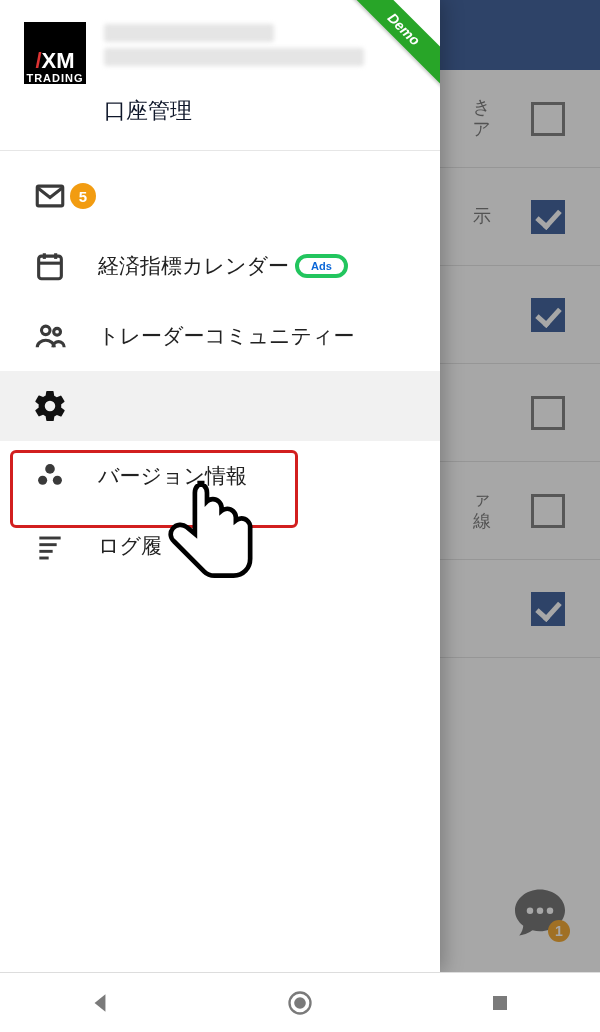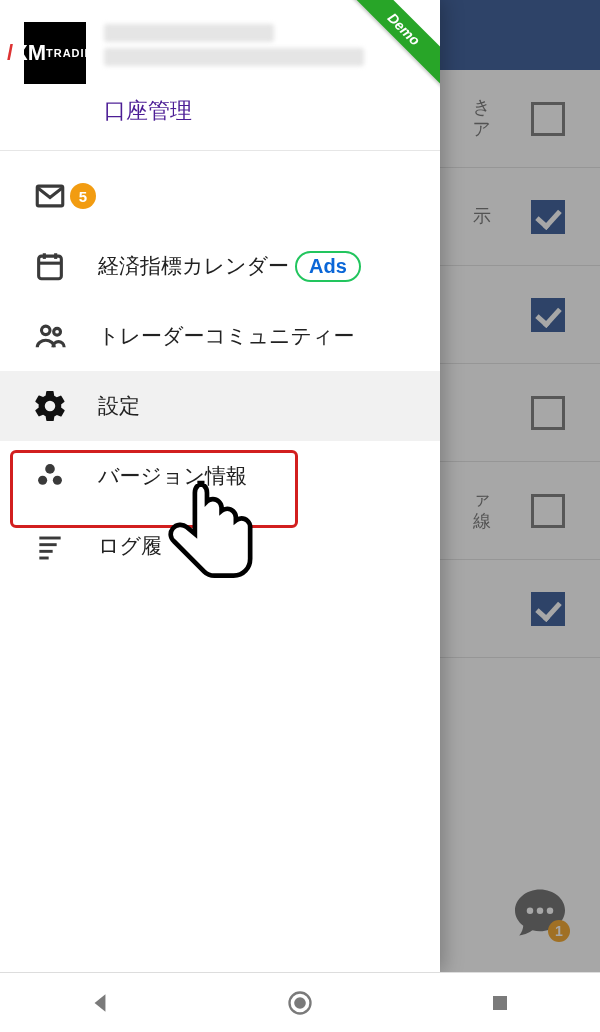--- a/index.html
+++ b/index.html
@@ -18,40 +18,40 @@
   .chat-bubble { position:absolute; right:30px; bottom:90px; width:60px; height:60px; }
   .chat-bubble svg { width:60px; height:60px; }
   .chat-badge { position:absolute; right:0; bottom:0; width:22px; height:22px; border-radius:50%; background:#f29c11; color:#fff; font-size:14px; font-weight:bold; display:flex; align-items:center; justify-content:center; }
 
   .overlay-dim { position:absolute; inset:0; background:rgba(60,60,60,0.45); }
 
   
   .drawer { position:absolute; left:0; top:0; width:440px; height:calc(100% - 60px); background:#fff; box-shadow:4px 0 18px rgba(0,0,0,0.25); }
   .drawer-head { position:relative; padding:22px 20px 12px 24px; }
   .head-row { display:flex; align-items:flex-start; gap:18px; }
-  .logo { width:62px; height:62px; background:#000; color:#fff; display:flex; flex-direction:row; align-items:center; justify-content:center; font-weight:800; letter-spacing:0; }
+  .logo { width:62px; height:62px; background:#000; color:#fff; display:flex; flex-direction:column; align-items:center; justify-content:flex-end; font-weight:800; letter-spacing:0; }
   .logo-top { font-size:22px; line-height:1; }
   .logo-top .slash { color:#d33; }
   .logo-bot { font-size:11px; letter-spacing:1px; }
   .acct-info { flex:1; padding-top:2px; }
   .acct-line { height:18px; margin-bottom:6px; border-radius:3px; background:#e5e5e5; filter:blur(2px); }
   .acct-line.w1 { width:170px; }
   .acct-line.w2 { width:260px; }
   .acct-link { margin-left:80px; margin-top:12px; }
-  .acct-link a { color:#4c1d95; font-size:22px; text-decoration:none; }
+  .acct-link a { color:#0f172a; font-size:22px; text-decoration:none; }
   .demo-ribbon { position:absolute; top:0; right:0; width:90px; height:90px; overflow:hidden; pointer-events:none; }
   .demo-ribbon span { position:absolute; display:block; width:140px; padding:5px 0; background:#28a528; color:#fff; font-size:14px; font-style:italic; font-weight:bold; text-align:center; transform:rotate(45deg); right:-34px; top:16px; box-shadow:0 2px 3px rgba(0,0,0,0.2); }
   .divider { height:1px; background:#e6e6e6; margin-top:12px; }
 
   .menu { padding-top:10px; }
   .menu-item { display:flex; align-items:center; height:70px; padding:0 20px 0 30px; cursor:pointer; position:relative; }
   .menu-item .icon { width:40px; height:40px; display:flex; align-items:center; justify-content:center; color:#3a3a3a; }
   .menu-item .label { flex:1; margin-left:28px; font-size:21px; color:#222; font-weight:500; }
   .menu-item .badge-count { min-width:26px; height:26px; border-radius:50%; background:#f29c11; color:#fff; font-size:15px; font-weight:bold; display:flex; align-items:center; justify-content:center; margin-right:6px; }
-  .ads-pill { border:2px solid #22c55e; color:#0a66d7; border-radius:20px; padding:2px 12px; font-size:20px; font-weight:600; margin-left:6px; }
+  .ads-pill { border:4px solid #22c55e; color:#0a66d7; border-radius:20px; padding:2px 12px; font-size:11px; font-weight:600; margin-left:6px; }
   .label-with-ads { display:flex; align-items:center; }
 
   .menu-item.selected { background:#f1f1f1; }
   .highlight-box { position:absolute; border:3px solid #d21f1f; border-radius:6px; pointer-events:none; }
 
   
   .pointer-hand { position:absolute; pointer-events:none; }
   .pointer-hand svg { width:110px; height:140px; }
 
   
@@ -171,21 +171,20 @@
         </span>
         <span class="label">トレーダーコミュニティー</span>
       </div>
 
       <div class="menu-item selected">
         <span class="icon">
           <svg viewBox="0 0 24 24" width="36" height="36">
               <path fill="#111" d="M19.4 13a7.5 7.5 0 0 0 .1-1 7.5 7.5 0 0 0-.1-1l2.1-1.6a.5.5 0 0 0 .1-.7l-2-3.4a.5.5 0 0 0-.6-.2l-2.5 1a7.3 7.3 0 0 0-1.7-1l-.4-2.6A.5.5 0 0 0 14 2h-4a.5.5 0 0 0-.5.4L9.1 5a7.3 7.3 0 0 0-1.7 1l-2.5-1a.5.5 0 0 0-.6.2l-2 3.4a.5.5 0 0 0 .1.7L4.5 11a7.5 7.5 0 0 0-.1 1 7.5 7.5 0 0 0 .1 1l-2.1 1.6a.5.5 0 0 0-.1.7l2 3.4a.5.5 0 0 0 .6.2l2.5-1a7.3 7.3 0 0 0 1.7 1l.4 2.6A.5.5 0 0 0 10 22h4a.5.5 0 0 0 .5-.4l.4-2.6a7.3 7.3 0 0 0 1.7-1l2.5 1a.5.5 0 0 0 .6-.2l2-3.4a.5.5 0 0 0-.1-.7Zm-7.4 2.5A3.5 3.5 0 1 1 15.5 12 3.5 3.5 0 0 1 12 15.5Z"></path>
             </svg>
         </span>
-        <span class="label">設定</span>
       </div>
 
       <div class="menu-item">
         <span class="icon">
           <svg viewBox="0 0 24 24" width="34" height="34">
               <g fill="#3a3a3a">
                 <circle cx="12" cy="7" r="3.4"></circle>
                 <circle cx="6.8" cy="15" r="3.2"></circle>
                 <circle cx="17.2" cy="15" r="3.2"></circle>
               </g>

